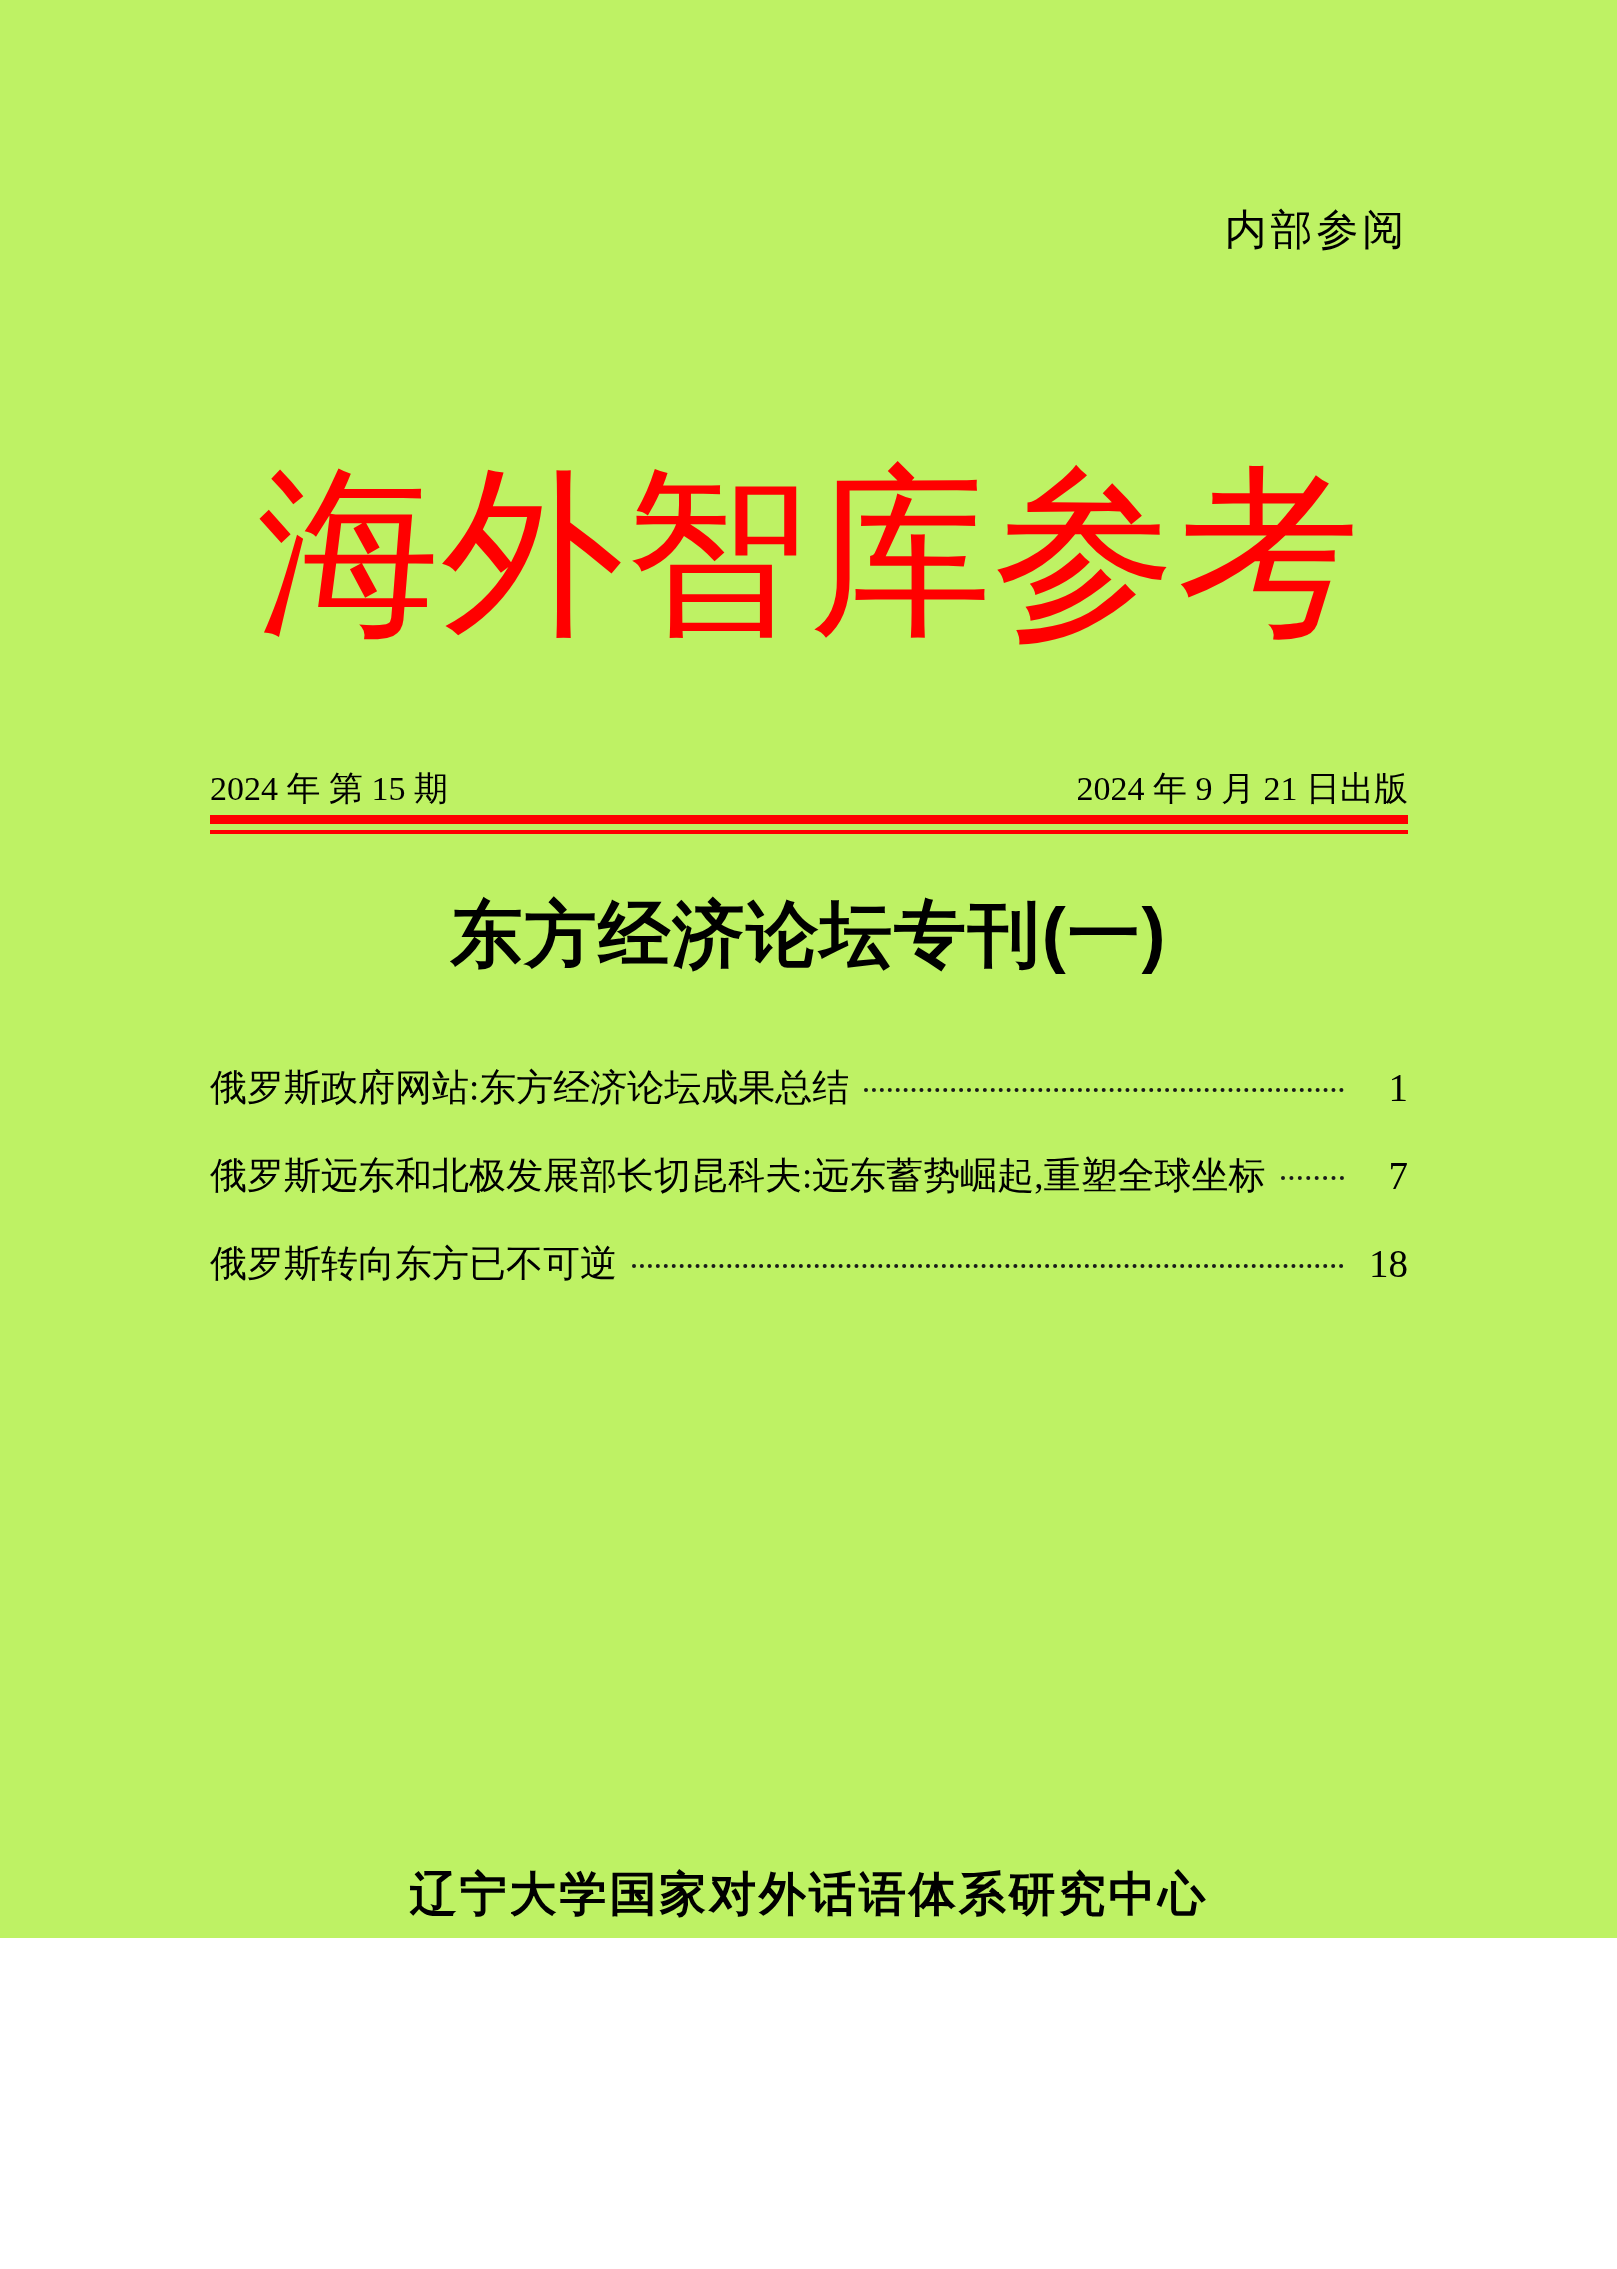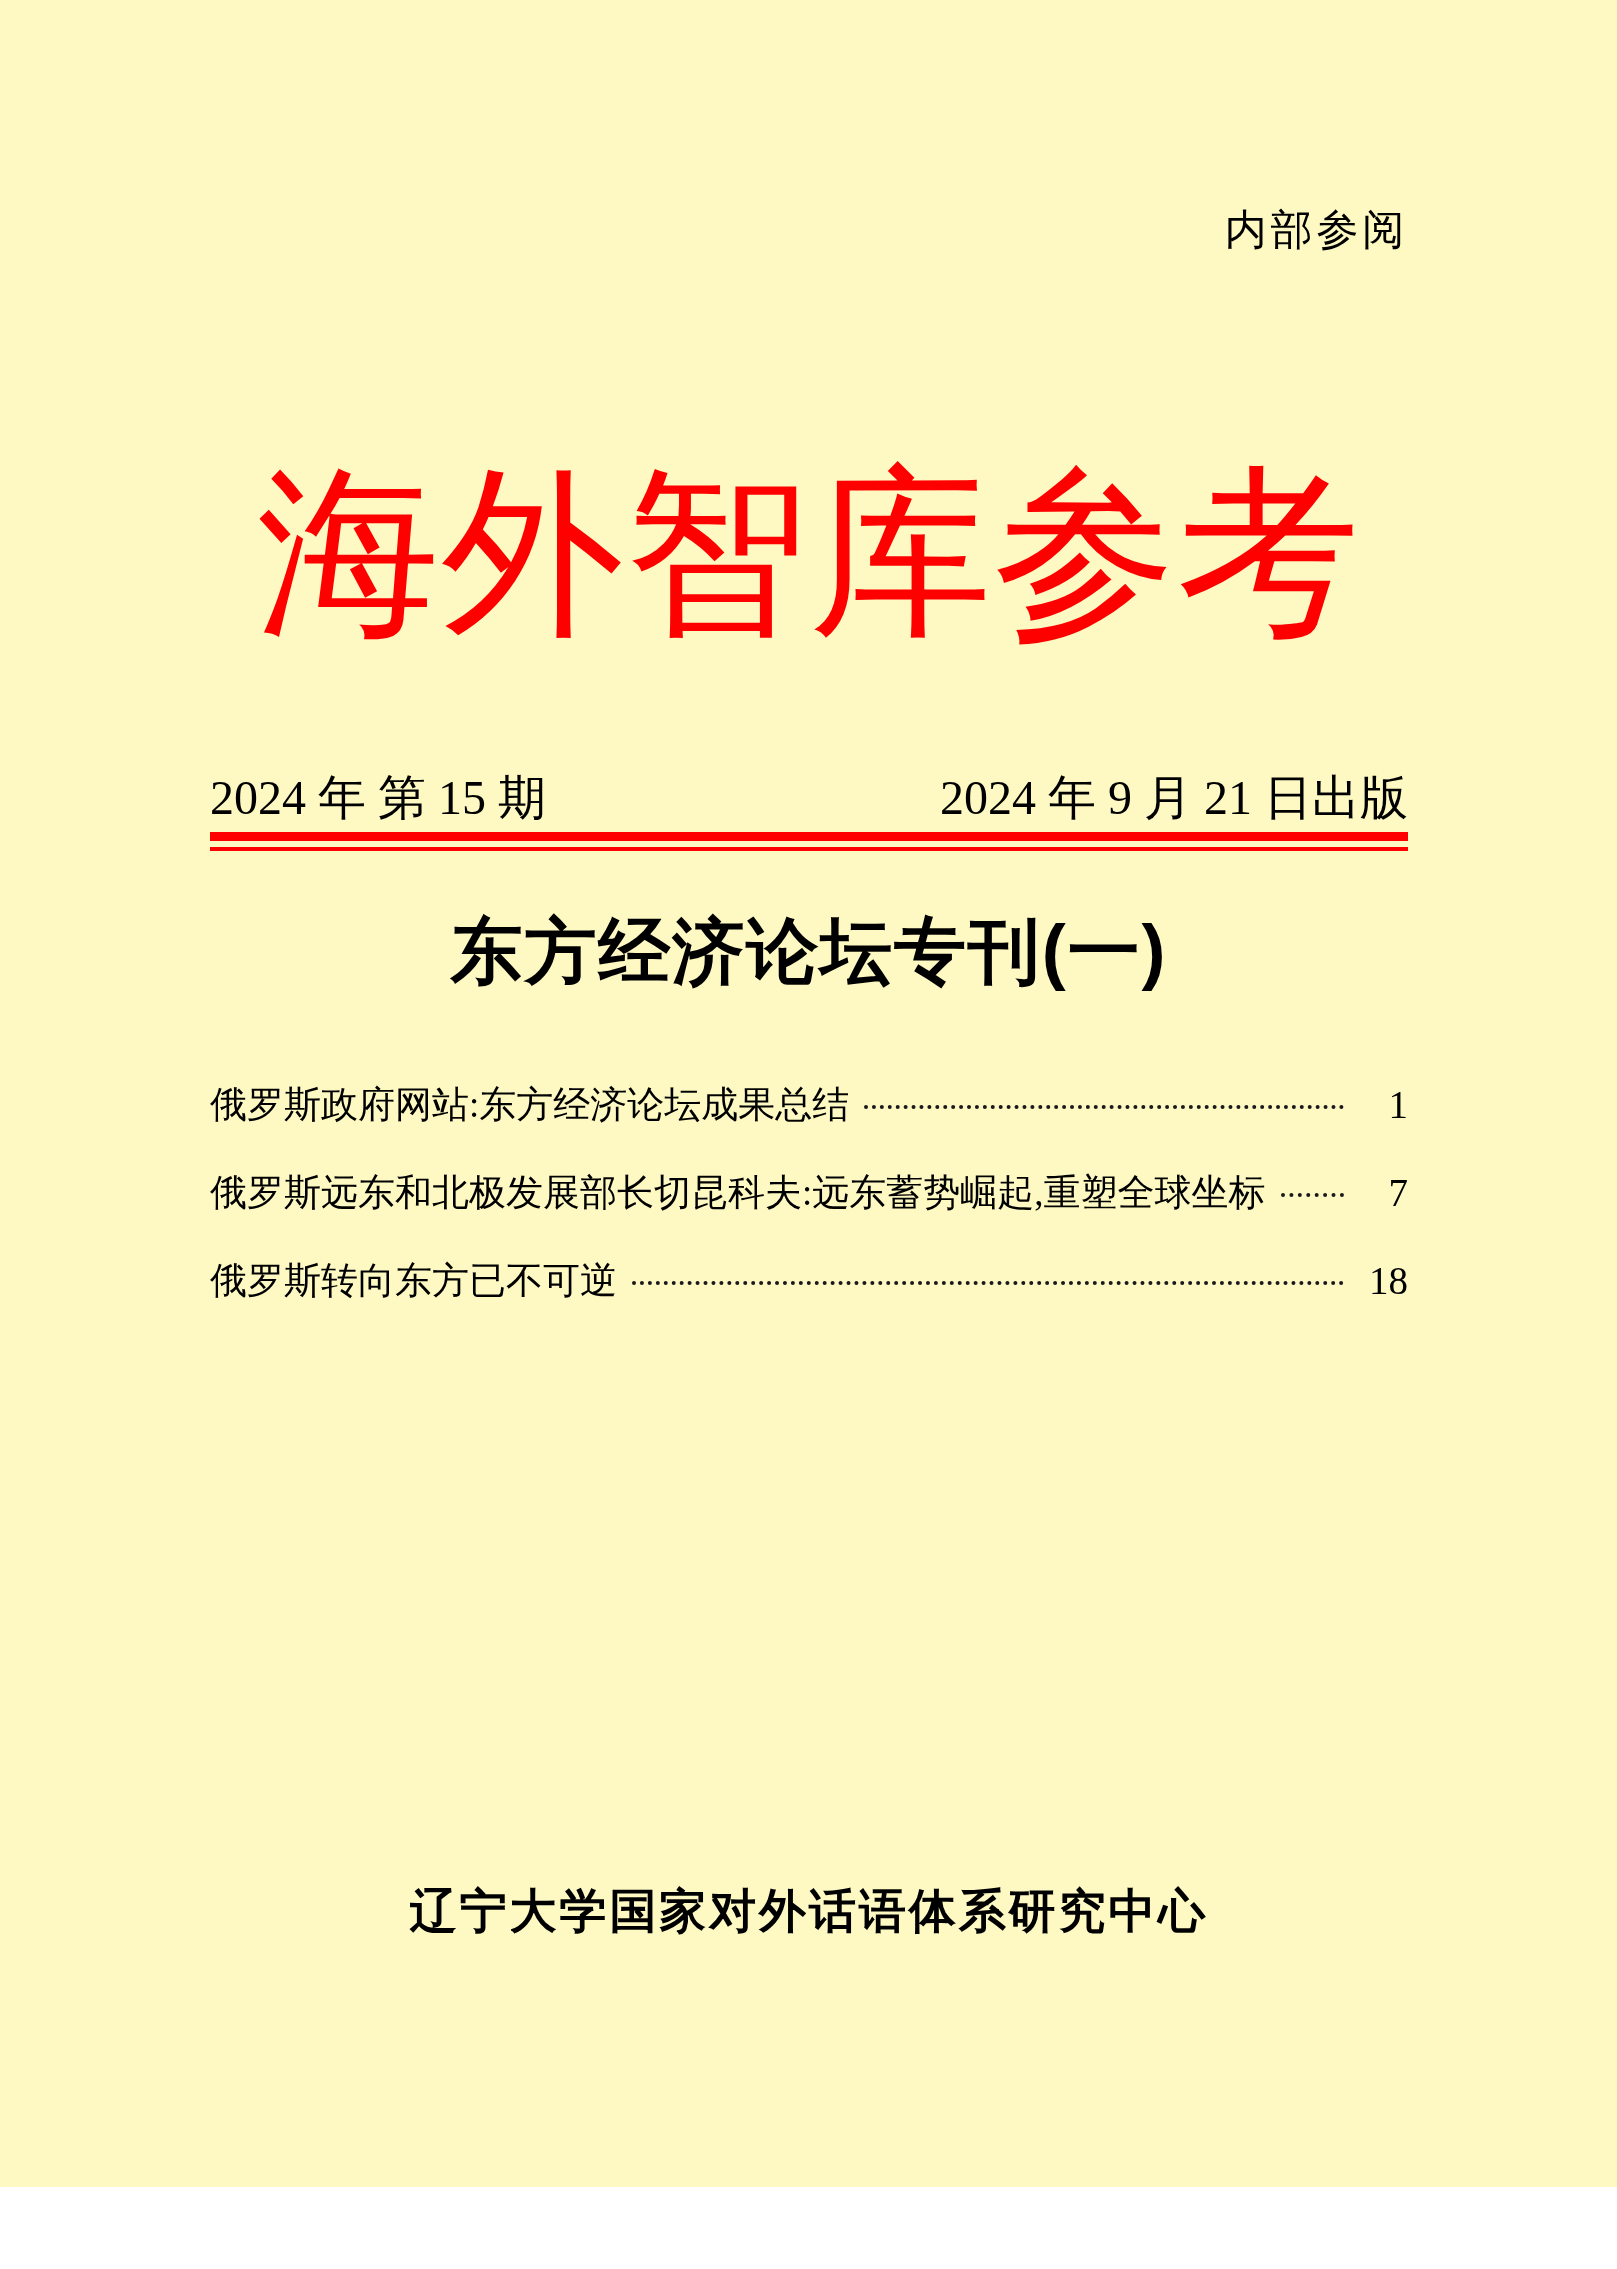--- a/index.html
+++ b/index.html
@@ -1,20 +1,20 @@
 <!DOCTYPE html>
 <html style="font-size:15px"><head>
 <meta charset="utf-8">
 <style>
   html, body { margin: 0; padding: 0; background: #ffffff; }
   .page {
     position: relative;
     width: 1618px;
-    height: 2187px;
-    background: #fef9c3;
+    height: 1938px;
+    background: #bef264;
     color: #000000;
     font-family: "Liberation Serif", "DejaVu Serif", serif;
     overflow: hidden;
   }
   .content {
     width: 1198px;
     margin: 0 auto;
   }
   .notice {
     padding-top: 204px;
@@ -32,21 +32,21 @@
     font-weight: normal;
     letter-spacing: 1px;
     color: #ff0000;
     font-family: "DejaVu Serif", "Liberation Serif", serif;
   }
   .issue-row {
     display: flex;
     justify-content: space-between;
     align-items: baseline;
     margin-top: 116px;
-    font-size: 48px;
+    font-size: 34px;
     line-height: 1.2;
   }
   .double-rule {
     margin-top: 5.7px;
     height: 5.7px;               
     border-top: 9.5px solid #ff0000;
     border-bottom: 4.8px solid #ff0000;
     box-sizing: content-box;
   }
   .section-title {

